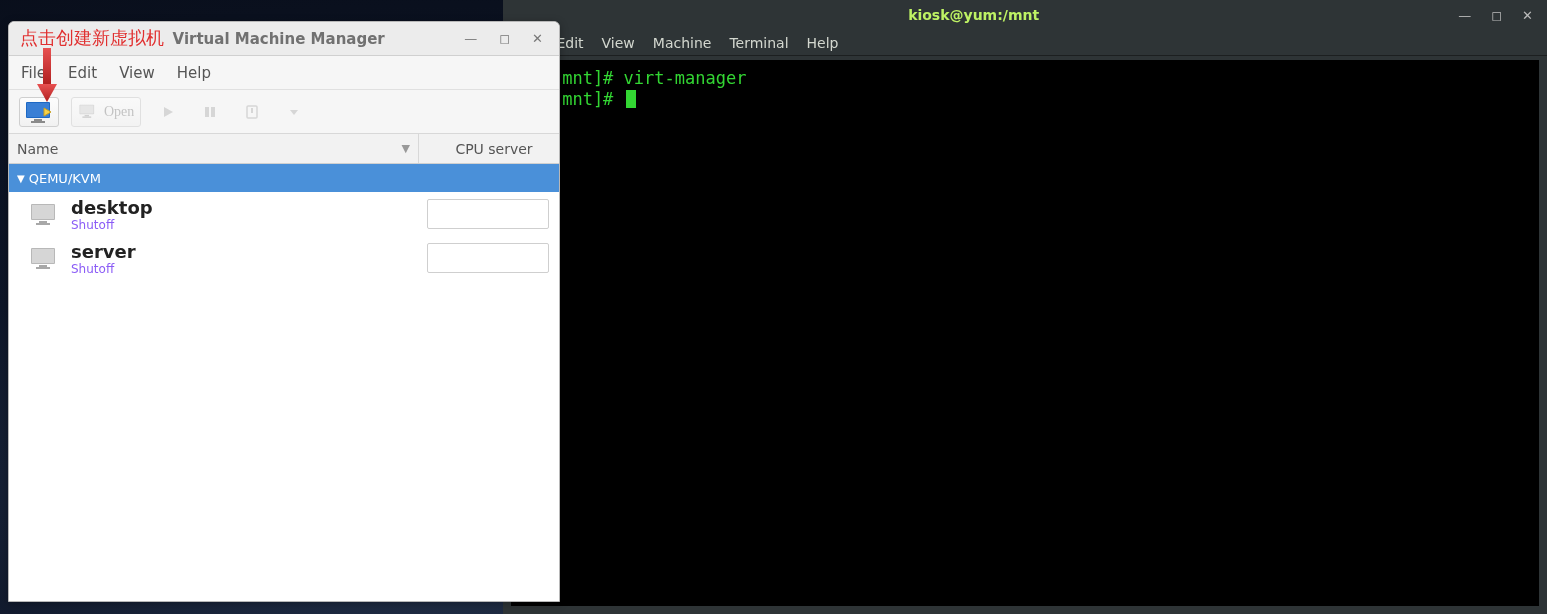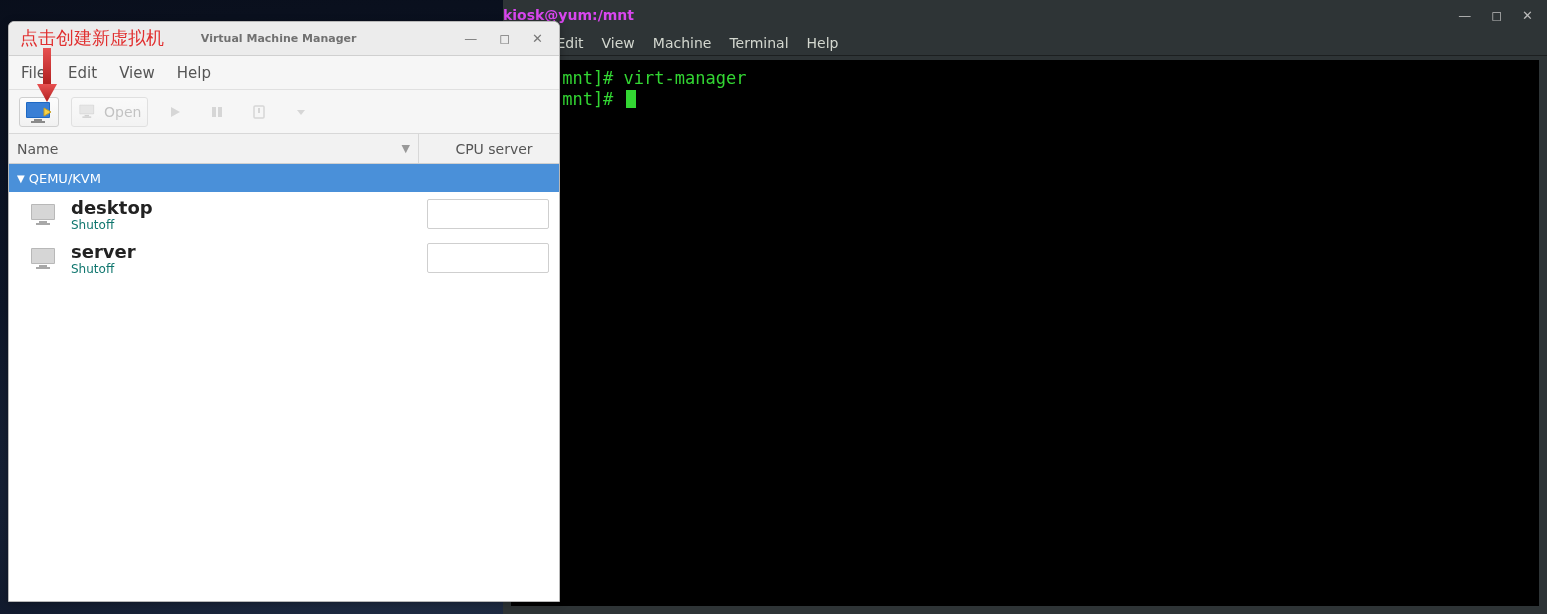--- a/index.html
+++ b/index.html
@@ -21,36 +21,36 @@
   
   .vmm-window {
     position: absolute; left: 8px; top: 21px; width: 552px; height: 581px;
     background: #fff; border: 1px solid #b8b8b8; border-radius: 6px 6px 0 0;
     display: flex; flex-direction: column; box-shadow: 0 2px 8px rgba(0,0,0,.3);
   }
   .vmm-titlebar {
     height: 34px; background: #ececec; border-radius: 6px 6px 0 0;
     display: flex; align-items: center; border-bottom: 1px solid #d0d0d0;
   }
-  .vmm-title { flex: 1; text-align: center; color: #717171; font-size: 11px; font-weight: 600; padding-left: 100px; }
+  .vmm-title { flex: 1; text-align: center; color: #717171; font-size: 15px; font-weight: 600; padding-left: 100px; }
   .vmm-winbtns { display: flex; gap: 22px; padding: 0 16px; }
   .winbtn { color: #777; font-size: 13px; cursor: pointer; }
   .vmm-menubar {
     height: 34px; display: flex; align-items: center; gap: 22px; padding: 0 12px;
     background: #f6f6f6; color: #555; font-size: 15px; border-bottom: 1px solid #e0e0e0;
   }
   .vmm-menubar span { cursor: pointer; }
   .vmm-toolbar {
     height: 44px; display: flex; align-items: center; gap: 12px; padding: 0 10px;
     background: #f6f6f6; border-bottom: 1px solid #d8d8d8;
   }
   .tbtn {
     height: 30px; min-width: 30px; border: 1px solid #cfcfcf; border-radius: 3px;
     background: linear-gradient(#fdfdfd,#f1f1f1); display: flex; align-items: center; justify-content: center;
-    padding: 0 6px; gap: 4px; color: #999; font-size: 14px; cursor: pointer;
+    padding: 0 6px; gap: 4px; color: #999; font-size: 14px; cursor: pointer; font-family: Liberation Serif, serif;
   }
   .tbtn.disabled { opacity: .55; cursor: default; }
   .tbtn.flat { border: none; background: none; }
   .tbtn svg { display: block; }
   .vmm-headers {
     height: 30px; display: flex; align-items: center; background: #f2f2f2;
     border-bottom: 1px solid #d0d0d0; font-size: 14px; color: #555; text-align: center;
   }
   .vmm-headers .col-name { width: 410px; padding-left: 8px; display:flex; align-items:center; justify-content:space-between; border-right:1px solid #d8d8d8; height:100%; }
   .vmm-headers .col-cpu  { flex:1; padding-left: 10px; }
@@ -59,40 +59,40 @@
   .conn-row {
     height: 28px; background: #4a90d9; color: #fff; font-size: 13px;
     display: flex; align-items: center; padding-left: 8px; gap: 4px;
   }
   .conn-row .exp { font-size: 10px; }
   .vm-row { height: 44px; display:flex; align-items:center; }
   .vm-row .col-name { width: 410px; display:flex; align-items:center; gap:12px; padding-left: 20px; }
   .vm-row .col-cpu  { flex:1; display:flex; align-items:center; padding-left:8px; padding-right:10px; }
   .cpu-box { width: 122px; height: 30px; border:1px solid #cfcfcf; border-radius:2px; background:#fff; }
   .vm-name { font-size: 18px; font-weight: 700; color:#222; }
-  .vm-status { font-size: 12px; color:#0f766e; }
+  .vm-status { font-size: 12px; color:#8b5cf6; }
   .mon-icon { width:30px; height:24px; }
 
   
   .anno-text {
     position:absolute; left:20px; top:26px; color:#e03030; font-size:18px; font-weight:400;
     text-shadow: 0 0 2px rgba(255,255,255,.3); z-index:50; pointer-events:none;
   }
   .anno-arrow { position:absolute; left:35px; top:48px; z-index:50; pointer-events:none; }
 
   
   .term-window {
     position: absolute; left: 503px; top: 0; width: 1044px; height: 614px;
     background: #2e3436; display:flex; flex-direction:column;
   }
   .term-titlebar {
     height: 30px; background: #2e3436; display:flex; align-items:center;
     color:#c9c9c9; font-size:14px;
   }
-  .term-title { flex:1; text-align:left; font-weight:600; color:#d946ef; }
+  .term-title { flex:1; text-align:center; font-weight:600; color:#bef264; }
   .term-winbtns { display:flex; gap:20px; padding:0 14px; color:#bbb; font-size:13px; }
   .term-winbtns span { cursor:pointer; }
   .term-menubar {
     height: 26px; background:#2e3436; display:flex; align-items:center; gap:18px;
     padding-left: 12px; color:#d3d7cf; font-size:14px; border-bottom:1px solid #1c1f20;
   }
   .term-menubar span { cursor:pointer; }
   .term-body {
     flex:1; background:#000; padding: 8px 10px 8px 0; overflow:hidden;
     font-family: "DejaVu Sans Mono", monospace; font-size:17px; color:#33d633; line-height:1.25;

